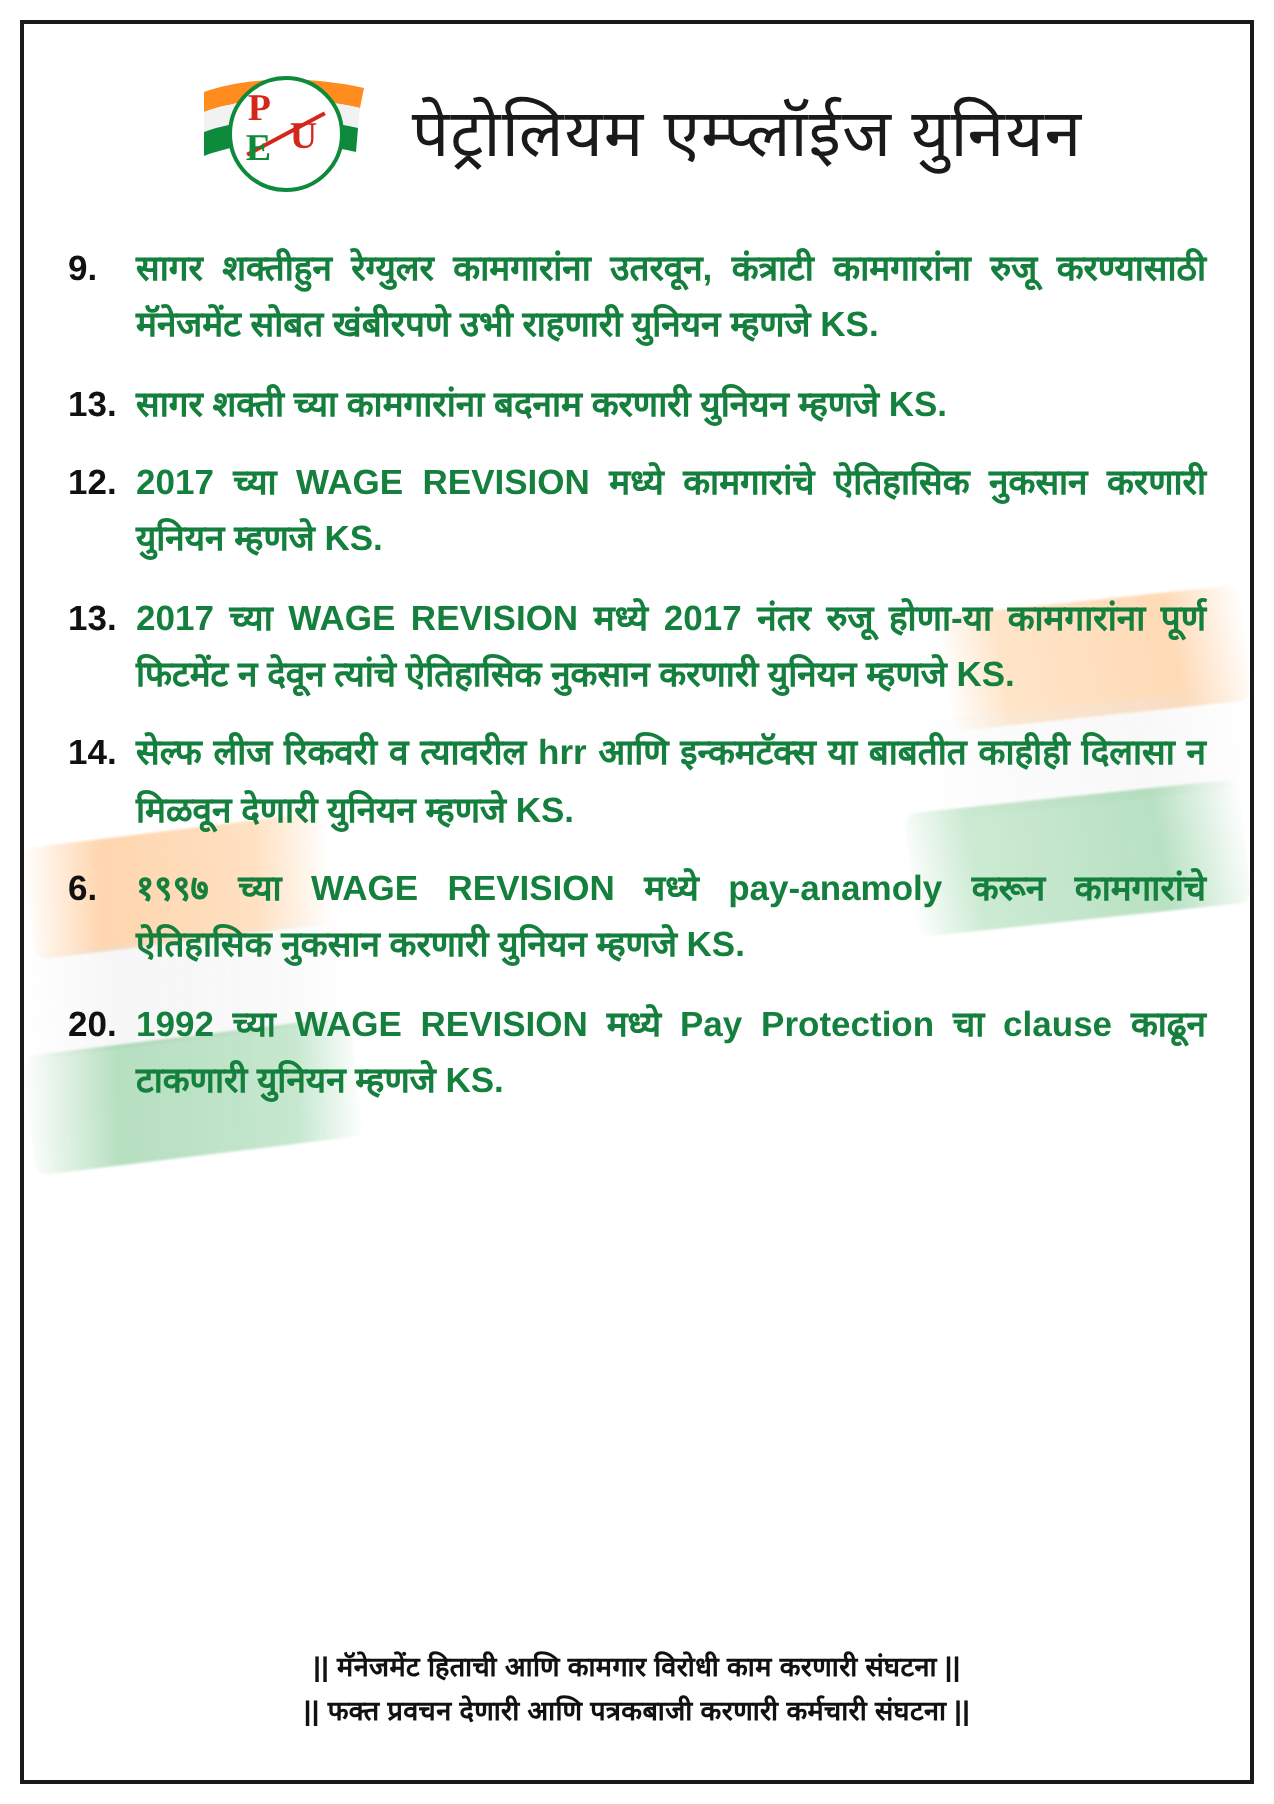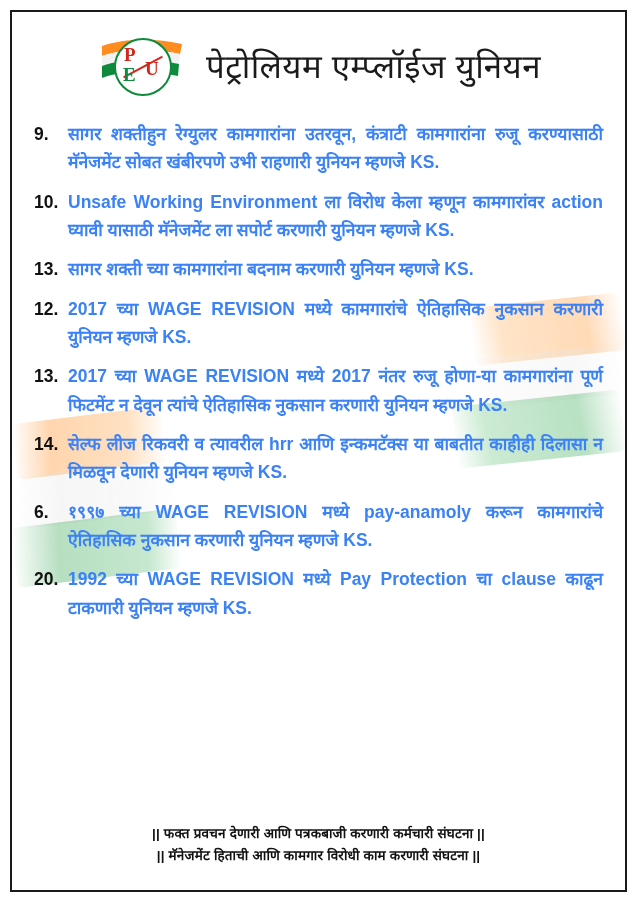--- a/index.html
+++ b/index.html
@@ -184,21 +184,21 @@
     font-weight: bold;
     line-height: 1.62;
     color: #111111;
   }
   .item-text {
     flex: 1 1 auto;
     font-size: 17.5px;
     font-weight: bold;
     line-height: 1.62;
     text-align: justify;
-    color: #3b82f6;
+    color: #15803d;
   }
 
   
   .footer {
     position: absolute;
     left: 26px;
     right: 26px;
     bottom: 34px;
     text-align: center;
   }
@@ -243,24 +243,20 @@
     <div class="title">पेट्रोलियम एम्प्लॉईज युनियन</div>
   </div>
 
   <div class="content">
 
     <div class="item">
       <div class="item-num">9.</div>
       <div class="item-text">सागर शक्तीहुन रेग्युलर कामगारांना उतरवून, कंत्राटी कामगारांना रुजू करण्यासाठी मॅनेजमेंट सोबत खंबीरपणे उभी राहणारी युनियन म्हणजे KS.</div>
     </div>
 
-    <div class="item">
-      <div class="item-num">10.</div>
-      <div class="item-text">Unsafe Working Environment ला विरोध केला म्हणून कामगारांवर action घ्यावी यासाठी मॅनेजमेंट ला सपोर्ट करणारी युनियन म्हणजे KS.</div>
-    </div>
 
     <div class="item">
       <div class="item-num">13.</div>
       <div class="item-text">सागर शक्ती च्या कामगारांना बदनाम करणारी युनियन म्हणजे KS.</div>
     </div>
 
     <div class="item">
       <div class="item-num">12.</div>
       <div class="item-text">2017 च्या WAGE REVISION मध्ये कामगारांचे ऐतिहासिक नुकसान करणारी युनियन म्हणजे KS.</div>
     </div>
@@ -281,17 +277,17 @@
     </div>
 
     <div class="item">
       <div class="item-num">20.</div>
       <div class="item-text">1992 च्या WAGE REVISION मध्ये Pay Protection चा clause काढून टाकणारी युनियन म्हणजे KS.</div>
     </div>
 
   </div>
 
   <div class="footer">
+    <div class="footer-line">|| मॅनेजमेंट हिताची आणि कामगार विरोधी काम करणारी संघटना ||</div>
     <div class="footer-line">|| फक्त प्रवचन देणारी आणि पत्रकबाजी करणारी कर्मचारी संघटना ||</div>
-    <div class="footer-line">|| मॅनेजमेंट हिताची आणि कामगार विरोधी काम करणारी संघटना ||</div>
   </div>
 
 </div>
 
 </body></html>

